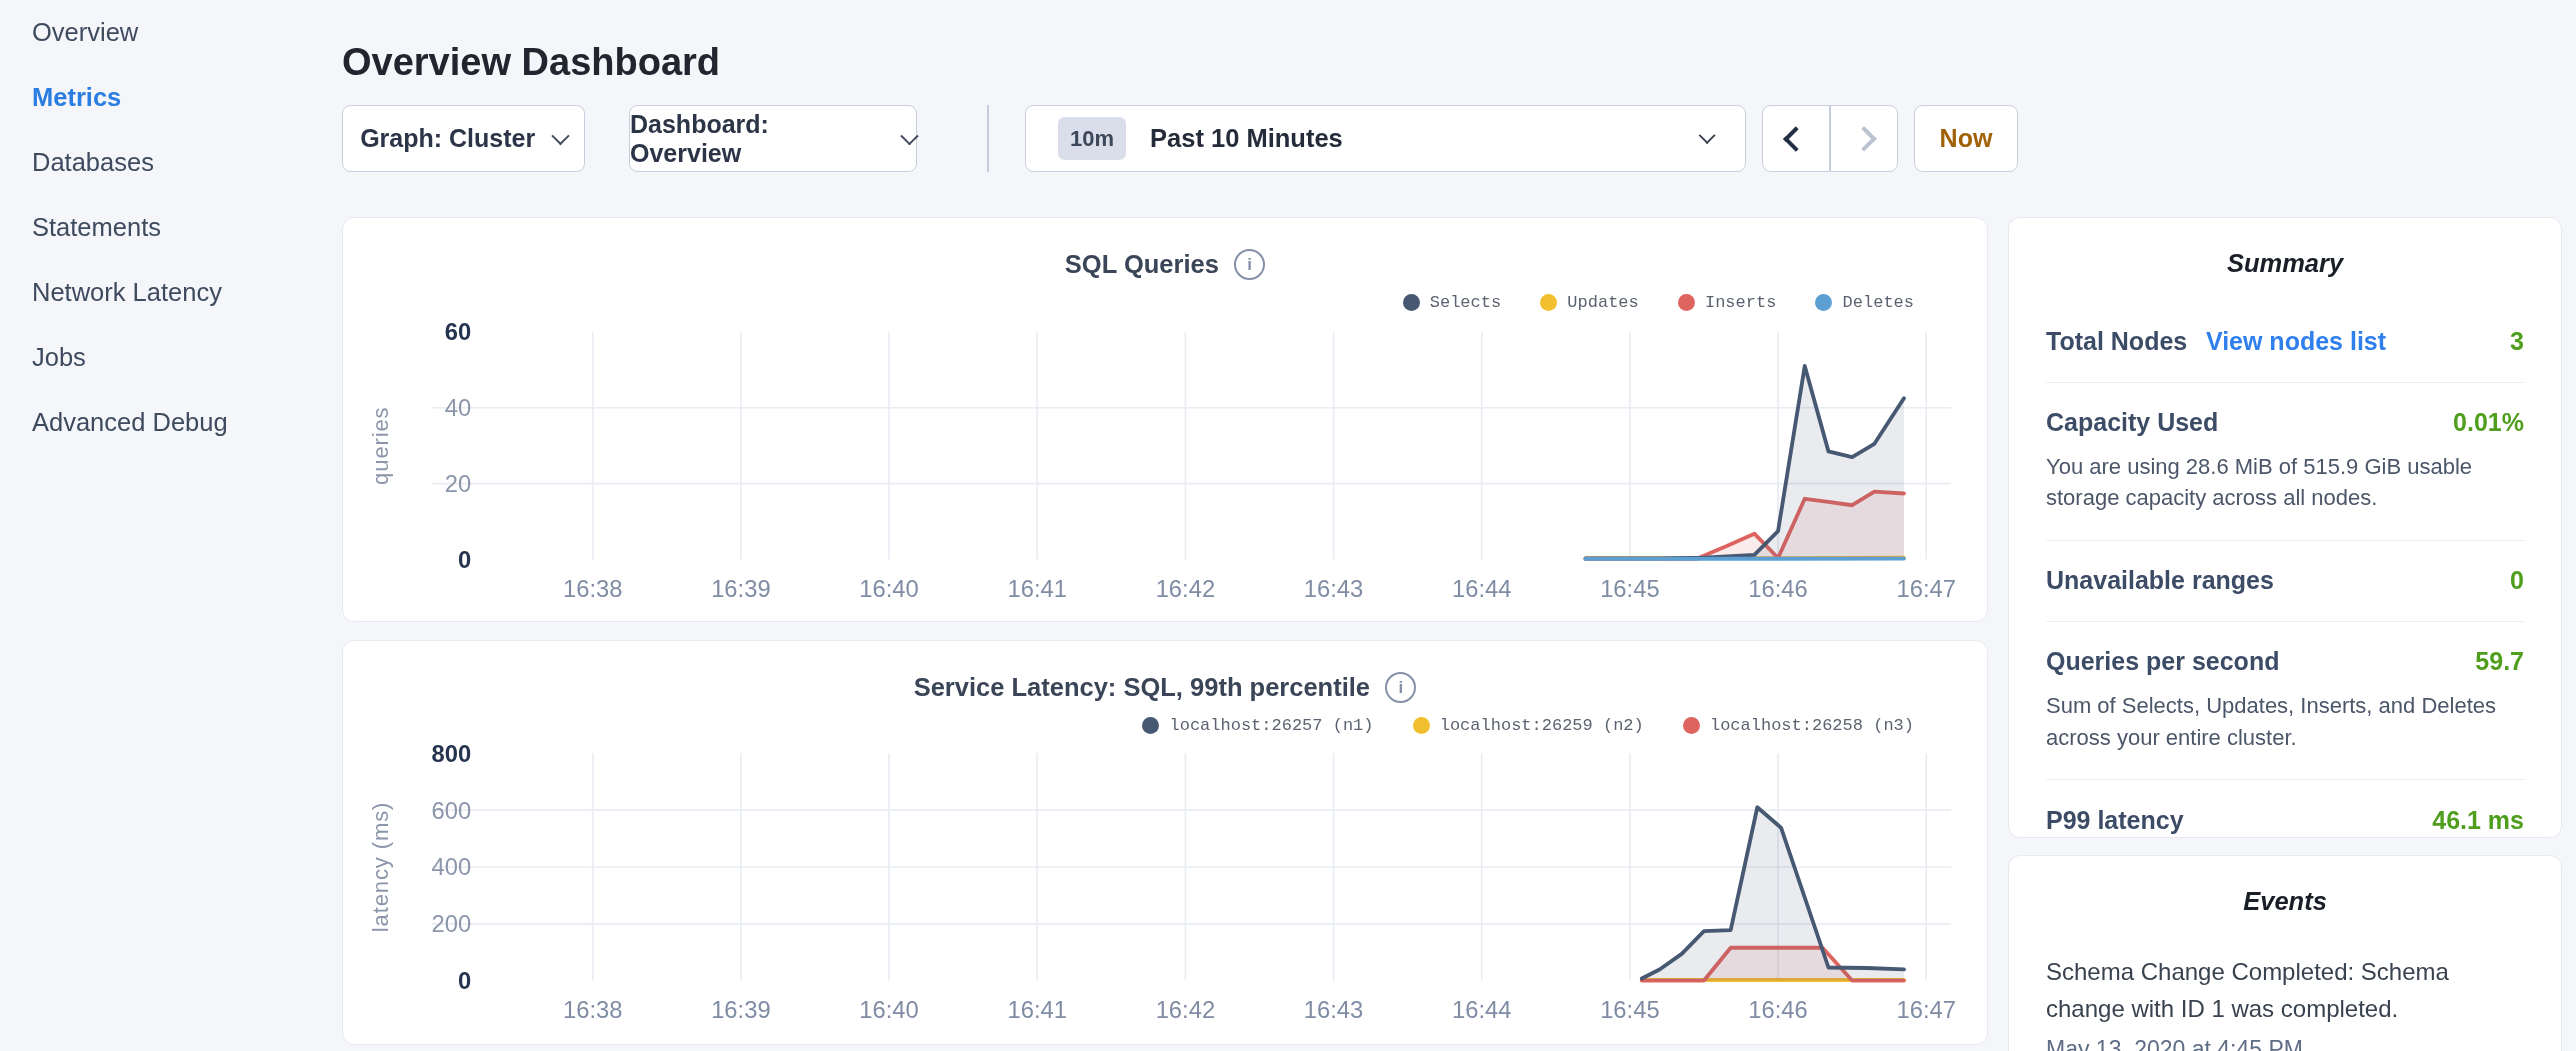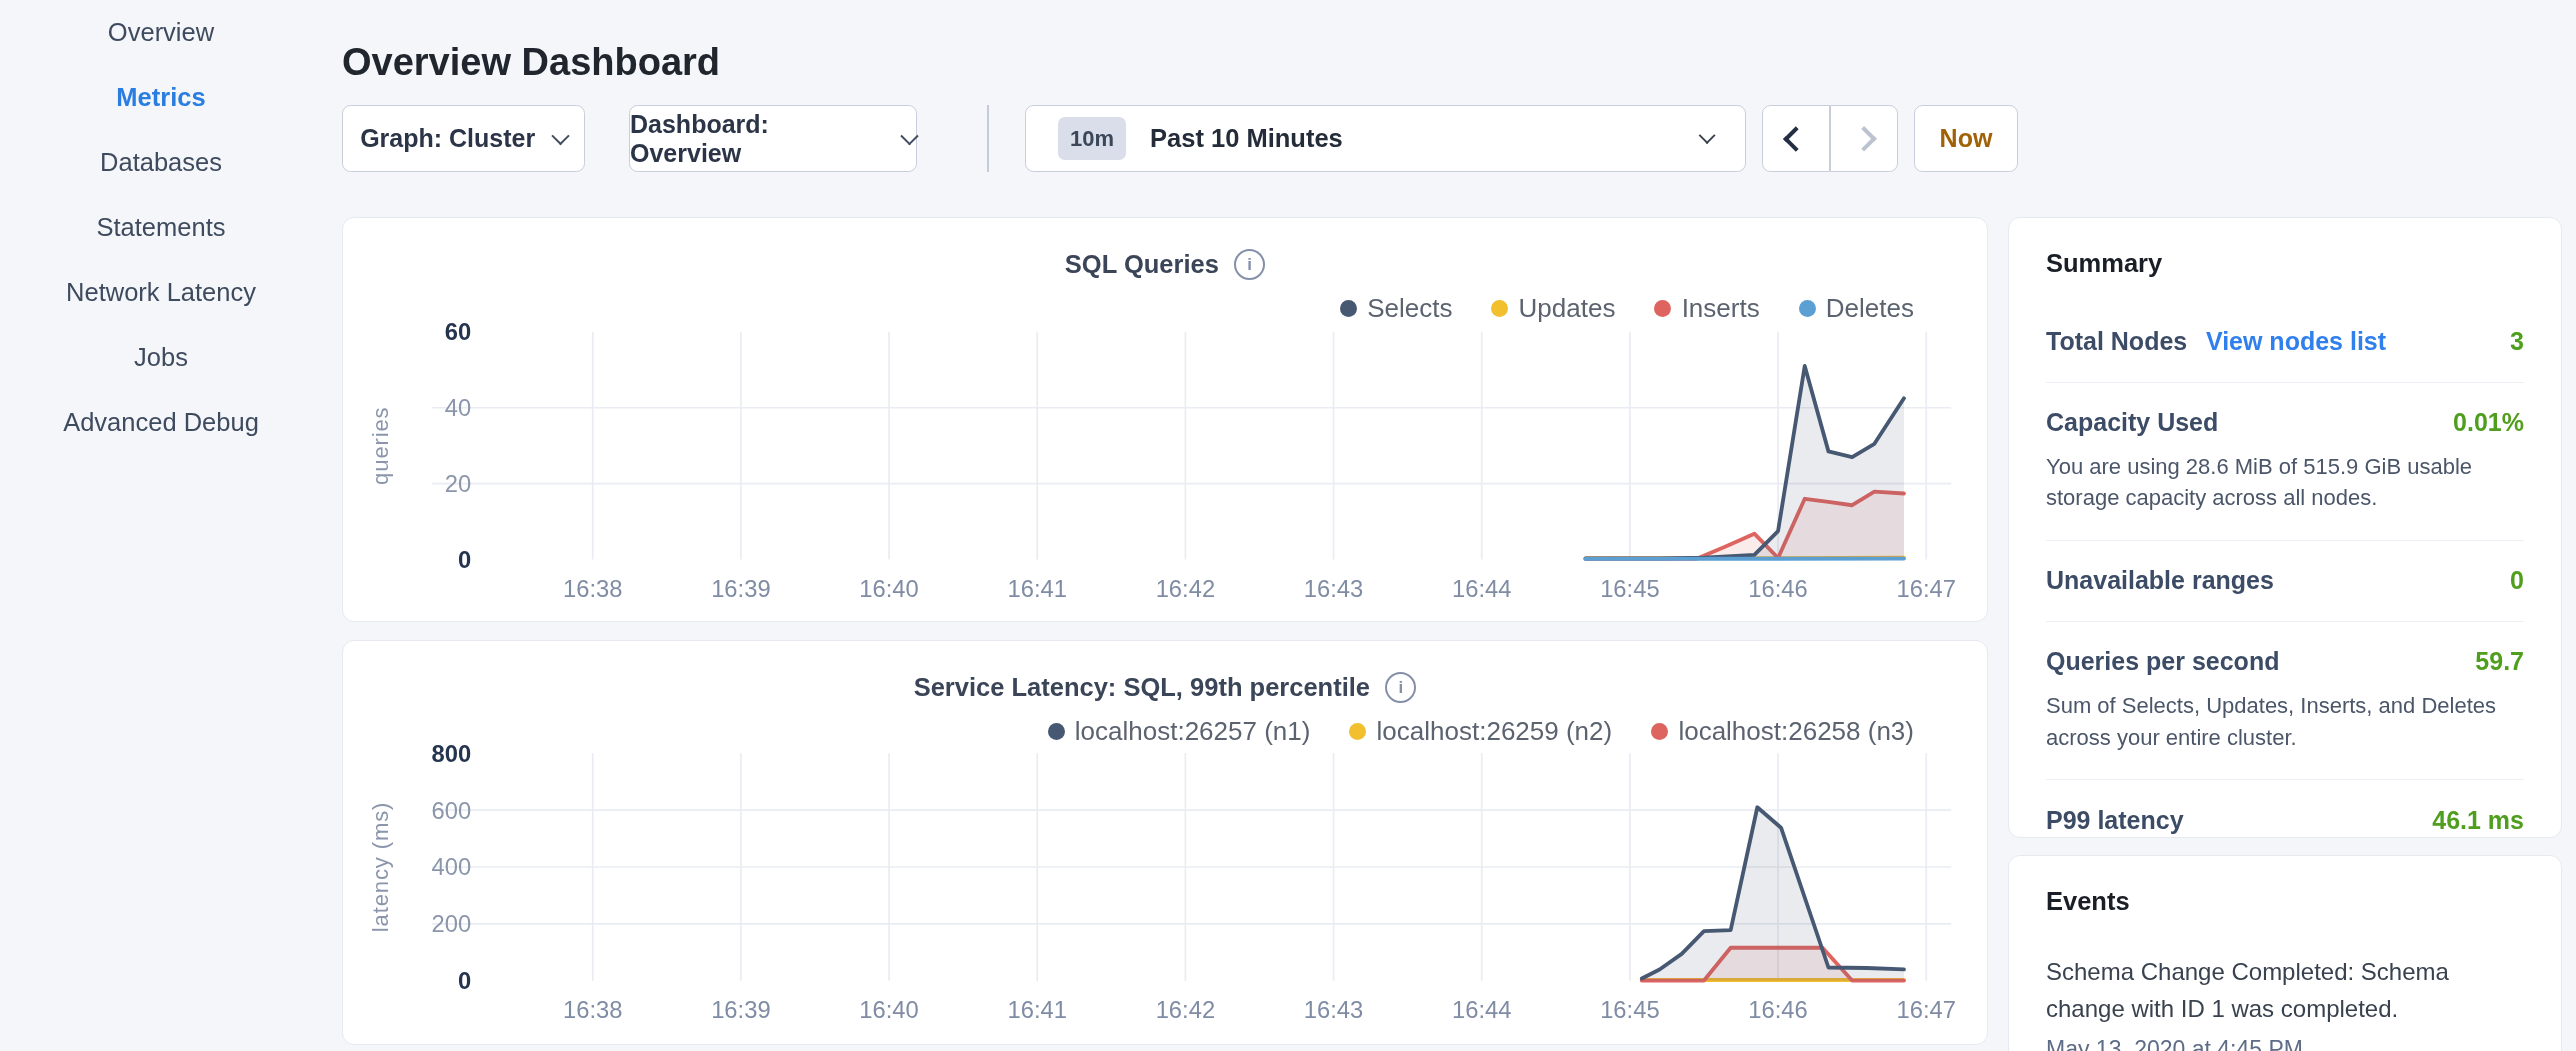--- a/index.html
+++ b/index.html
@@ -3,21 +3,21 @@
 <meta charset="utf-8">
 <style>
   html,body{margin:0;padding:0;}
   body{
     width:2576px;height:1051px;overflow:hidden;position:relative;
     background:#f4f6fa;
     font-family:"Liberation Sans","DejaVu Sans",sans-serif;
     -webkit-font-smoothing:antialiased;
   }
   
-  .sidebar{position:absolute;left:8px;top:0;width:306px;text-align:center;}
+  .sidebar{position:absolute;left:32px;top:0;width:306px;}
   .nav-item{line-height:65px;font-size:25.5px;color:#3e4a5e;cursor:pointer;white-space:nowrap;}
   .nav-item.active{color:#2a7de1;font-weight:700;}
   
   .page-title{position:absolute;left:342px;top:15.3px;font-size:38px;font-weight:600;color:#20252e;}
   
   .btn{position:absolute;top:105px;height:67px;background:#fff;border:1.7px solid #c7cdda;
        border-radius:8.5px;box-sizing:border-box;display:flex;align-items:center;justify-content:center;
        font-size:25px;font-weight:700;color:#2b3547;cursor:pointer;}
   .chev-down{width:11px;height:11px;border-right:2.6px solid #434d60;border-bottom:2.6px solid #434d60;
        transform:rotate(45deg) translate(-1.7px,-1.7px);margin-left:18.7px;}
@@ -36,26 +36,26 @@
   
   .card{position:absolute;background:#fff;border:1.7px solid #e6e9f0;border-radius:12px;box-sizing:border-box;}
   .chart-card{left:342px;width:1646px;height:405px;}
   .chart-title{position:absolute;top:31px;left:0;right:0;display:flex;align-items:center;justify-content:center;
        font-size:25.5px;font-weight:700;color:#3b4558;}
   .info-icon{width:27px;height:27px;border:2.6px solid #8490a8;border-radius:50%;margin-left:15.3px;
        display:inline-flex;align-items:center;justify-content:center;font-size:17px;font-weight:600;color:#8490a8;cursor:pointer;}
   .chart-legend{position:absolute;top:75px;right:73px;display:flex;align-items:center;gap:39px;}
   .legend-item{display:flex;align-items:center;}
   .legend-dot{width:17px;height:17px;border-radius:50%;margin-right:10.2px;}
-  .legend-label{font-size:26px;color:#5c6370;}
+  .legend-label{font-size:17px;color:#5c6370;font-family:Liberation Mono, monospace;}
   .chart-svg{position:absolute;left:0;top:0;}
   svg text{font-family:"Liberation Sans","DejaVu Sans",sans-serif;}
   
   .side-card{left:2008px;width:554px;padding:31px 37px;}
-  .side-card-title{font-size:25.5px;font-weight:700;color:#191e27;margin-bottom:49px;}
+  .side-card-title{text-align:center;font-size:25.5px;font-weight:700;color:#191e27;margin-bottom:49px;font-style:italic;}
   .stat-row{display:flex;align-items:baseline;justify-content:space-between;}
   .stat-left{display:flex;align-items:baseline;}
   .stat-label{font-size:25px;font-weight:700;color:#3c4c66;white-space:nowrap;}
   .stat-link{font-size:25px;font-weight:700;color:#2f7fec;margin-left:18.7px;cursor:pointer;white-space:nowrap;}
   .stat-value{font-size:25px;font-weight:700;color:#4f9e1d;text-align:right;white-space:nowrap;}
   .stat-desc{font-size:22px;color:#4b5669;line-height:1.45;margin:13.6px 0 0 0;}
   .stat-divider{border:none;border-top:1.7px solid #eceef3;margin:25.5px 0;}
   .event-msg{font-size:24px;color:#39424f;line-height:1.55;}
   .event-time{font-size:23px;color:#5e6c86;margin-top:8.5px;}
 </style>

